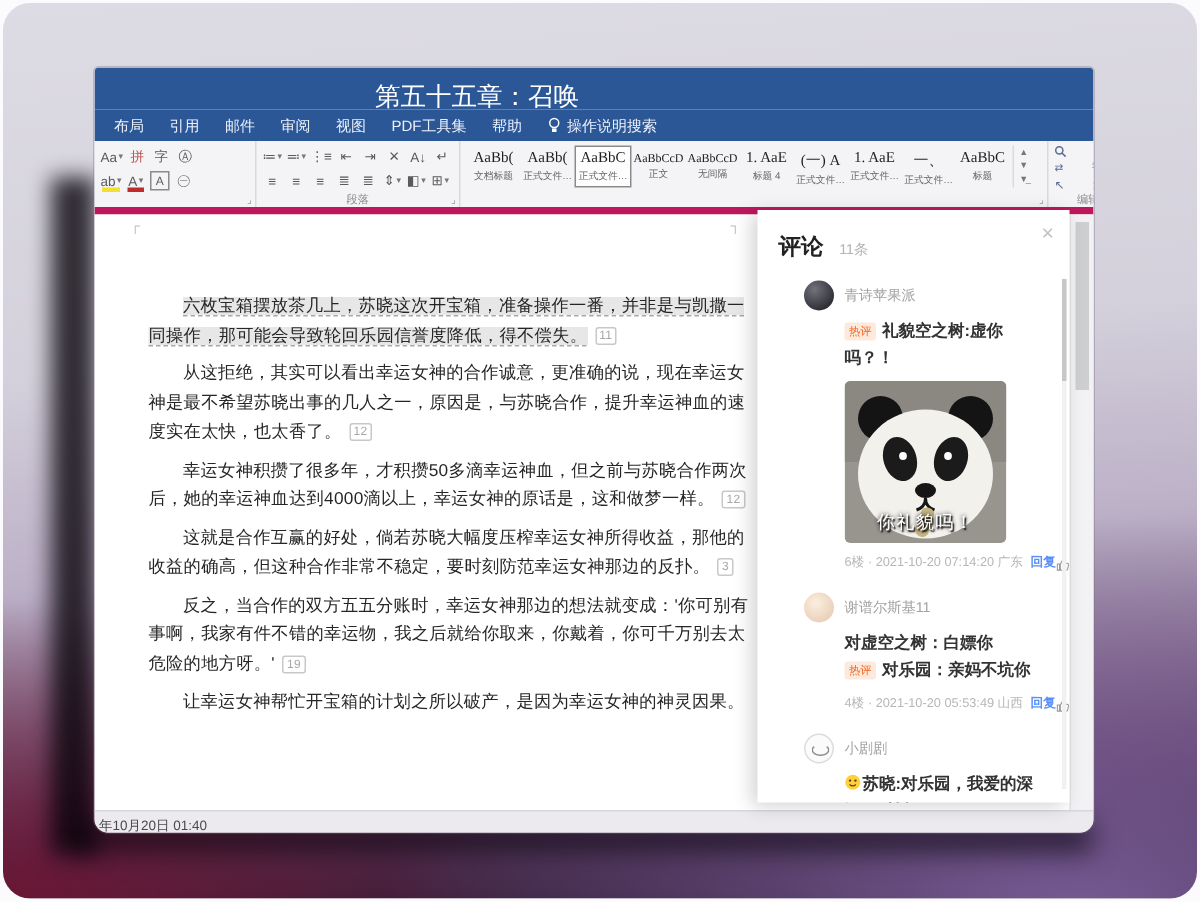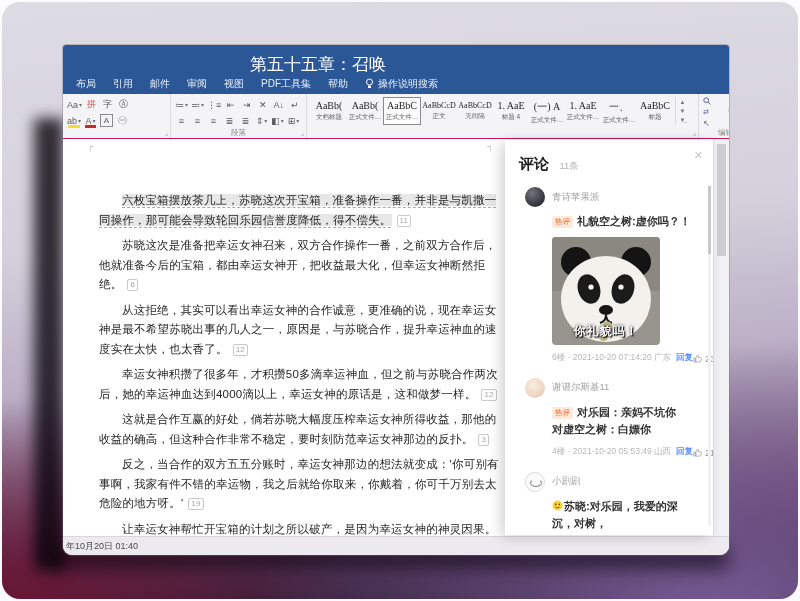--- a/index.html
+++ b/index.html
@@ -20,21 +20,21 @@
   .window{position:absolute;left:63px;top:45px;width:666px;height:510px;background:#fff;
       border-radius:3px 3px 9px 9px;overflow:hidden;box-shadow:0 0 0 1px rgba(120,110,130,.35);}
   .titlebar{height:28px;background:#2b5797;position:relative}
   .title{position:absolute;left:175px;top:8px;width:160px;text-align:center;color:#fff;font-size:17px;white-space:nowrap}
   .tabs{height:21px;background:#2b5797;display:flex;align-items:center;gap:17px;
       padding-left:13px;color:#eaf0fb;font-size:10px;white-space:nowrap}
   .tab{cursor:default}
   .tellme{display:flex;align-items:center;gap:4px}
 
   
-  .ribbon{height:44px;background:#f4f3f5;border-bottom:1px solid #be185d;display:flex;font-size:9px}
+  .ribbon{height:44px;background:#f4f3f5;border-bottom:5px solid #be185d;display:flex;font-size:9px}
   .rgroup{position:relative;border-right:1px solid #dbd9dd;padding:2px 3px 12px 4px;flex:none}
   .glabel{position:absolute;bottom:0;left:0;right:0;text-align:center;font-size:7.5px;color:#8a8a8a}
   .dlaunch{position:absolute;bottom:1px;right:2px;font-size:7px;color:#9a9a9a}
   .irow{display:flex;gap:3px;height:15px;align-items:center;margin-top:1px}
   .ibtn{min-width:13px;height:13px;display:inline-flex;align-items:center;justify-content:center;
       font-size:9px;color:#5a5a5a;position:relative;white-space:nowrap}
   .caret{font-size:6px;color:#777;margin-left:1px}
   .bar-y::after,.bar-r::after{content:"";position:absolute;left:1px;right:1px;bottom:-1px;height:3px}
   .bar-y::after{background:#f3df2f}.bar-r::after{background:#c02b2b}
   .boxed{border:1px solid #8a8a8a;font-size:8px;min-width:11px;height:11px}
@@ -67,37 +67,37 @@
 
   
   .panel{position:absolute;right:16px;top:95px;width:208px;height:395px;background:#fff;
       box-shadow:-4px 2px 12px rgba(0,0,0,.18);overflow:hidden}
   .pclose{position:absolute;top:9px;right:10px;color:#c4c4c4;font-size:11px;cursor:default}
   .phead{padding:15px 0 6px 14px}
   .ptitle{font-size:15px;font-weight:bold;color:#222}
   .pcount{font-size:9.5px;color:#b3b3b3;margin-left:6px}
   .pscrollbar{position:absolute;right:2px;top:46px;width:3px;height:340px;background:#f1f1f1}
   .pscrollthumb{position:absolute;top:0;width:3px;height:68px;background:#c7c7c7}
-  .comment{padding:7px 16px 7px 20px}
+  .comment{padding:7px 16px 7px 31px}
   .chead{display:flex;align-items:center;gap:7px}
   .avatar{width:20px;height:20px;border-radius:50%;flex:none}
   .av1{background:radial-gradient(circle at 35% 30%,#72727c,#17171d)}
   .av2{background:radial-gradient(circle at 40% 35%,#fbeede,#e3c6ae)}
   .av3{background:#fbfbfb;border:1px solid #dcdcdc;box-sizing:border-box;position:relative}
   .av3::after{content:"";position:absolute;left:4px;top:6px;width:10px;height:6px;
       border:1px solid #8a8a8a;border-radius:50%;border-top-color:transparent}
   .cuser{font-size:9.5px;color:#a3a3a3}
   .cbody{margin:6px 0 0 27px}
   .ctext{font-size:11px;color:#333;font-weight:600;line-height:1.6}
   .badge{display:inline-block;font-size:7.5px;color:#f26522;background:#fdeadd;border-radius:2px;
       padding:0 3px;margin-right:4px;vertical-align:1px;font-weight:400}
   .badge:empty{display:none}
   .emoji{vertical-align:-1px;margin-right:1px}
   .pimg{width:108px;height:108px;border-radius:4px;margin-top:6px;position:relative;overflow:hidden}
-  .pcaption{position:absolute;bottom:5px;width:100%;text-align:center;color:#fff;font-weight:bold;
+  .pcaption{position:absolute;bottom:5px;width:100%;text-align:center;color:#fff;font-weight:normal;
       font-size:12px;text-shadow:0 0 3px #000,1px 1px 1px #000;letter-spacing:1px}
   .cmeta{display:flex;align-items:flex-end;margin-top:7px;font-size:8.5px;color:#b7b7b7;white-space:nowrap}
   .creply{color:#5b8ff9;margin-left:5px;font-weight:600}
   .clike{margin-left:auto;display:flex;align-items:center;gap:3px;color:#989898;font-size:9px}
 </style>
 </head>
 <body>
 
 <div class="wallpaper"></div>
 <div class="win-shadow-left"></div>
@@ -233,21 +233,20 @@
       <span class="glabel">编辑</span>
     </div>
   </div>
 
   <div class="docarea">
     <span class="cropmark" style="left:24px">┌</span>
     <span class="cropmark" style="left:424px">┐</span>
 
     <div class="doccontent">
       <p><span class="hl">六枚宝箱摆放茶几上，苏晓这次开宝箱，准备操作一番，并非是与凯撒一同操作，那可能会导致轮回乐园信誉度降低，得不偿失。</span><span class="pmark">11</span></p>
-      <p><span>苏晓这次是准备把幸运女神召来，双方合作操作一番，之前双方合作后，他就准备今后的宝箱，都由幸运女神开，把收益最大化，但幸运女神断然拒绝。</span><span class="pmark">6</span></p>
       <p><span>从这拒绝，其实可以看出幸运女神的合作诚意，更准确的说，现在幸运女神是最不希望苏晓出事的几人之一，原因是，与苏晓合作，提升幸运神血的速度实在太快，也太香了。</span><span class="pmark">12</span></p>
       <p><span>幸运女神积攒了很多年，才积攒50多滴幸运神血，但之前与苏晓合作两次后，她的幸运神血达到4000滴以上，幸运女神的原话是，这和做梦一样。</span><span class="pmark">12</span></p>
       <p><span>这就是合作互赢的好处，倘若苏晓大幅度压榨幸运女神所得收益，那他的收益的确高，但这种合作非常不稳定，要时刻防范幸运女神那边的反扑。</span><span class="pmark">3</span></p>
       <p><span>反之，当合作的双方五五分账时，幸运女神那边的想法就变成：'你可别有事啊，我家有件不错的幸运物，我之后就给你取来，你戴着，你可千万别去太危险的地方呀。'</span><span class="pmark">19</span></p>
       <p><span>让幸运女神帮忙开宝箱的计划之所以破产，是因为幸运女神的神灵因果。</span></p>
 
     </div>
 
     <div class="docscroll">
       <div class="dthumb"></div>
@@ -304,22 +303,22 @@
         </div>
       </div>
     </div>
 
     <div class="comment">
       <div class="chead">
         <span class="avatar av2"></span>
         <span class="cuser">谢谱尔斯基11</span>
       </div>
       <div class="cbody">
+        <div class="ctext"><span>对虚空之树：白嫖你</span></div>
         <div class="ctext"><span class="badge">热评</span><span>对乐园：亲妈不坑你</span></div>
-        <div class="ctext"><span>对虚空之树：白嫖你</span></div>
         <div class="cmeta">
           <span>4楼 · 2021-10-20 05:53:49 山西</span>
           <span class="creply">回复</span>
           <span class="clike">
             <svg width="9" height="9" viewBox="0 0 10 10">
                 <path d="M1 4.5h1.6V9H1z M3.2 9V4.6L5 1.2c.6 0 1 .5.9 1.1L5.6 4h2.8c.6 0 1 .5.9 1.1L8.6 8.2c-.1.5-.5.8-1 .8z" fill="none" stroke="#999" stroke-width=".8"></path>
               </svg>
             <span>214</span>
           </span>
         </div>

